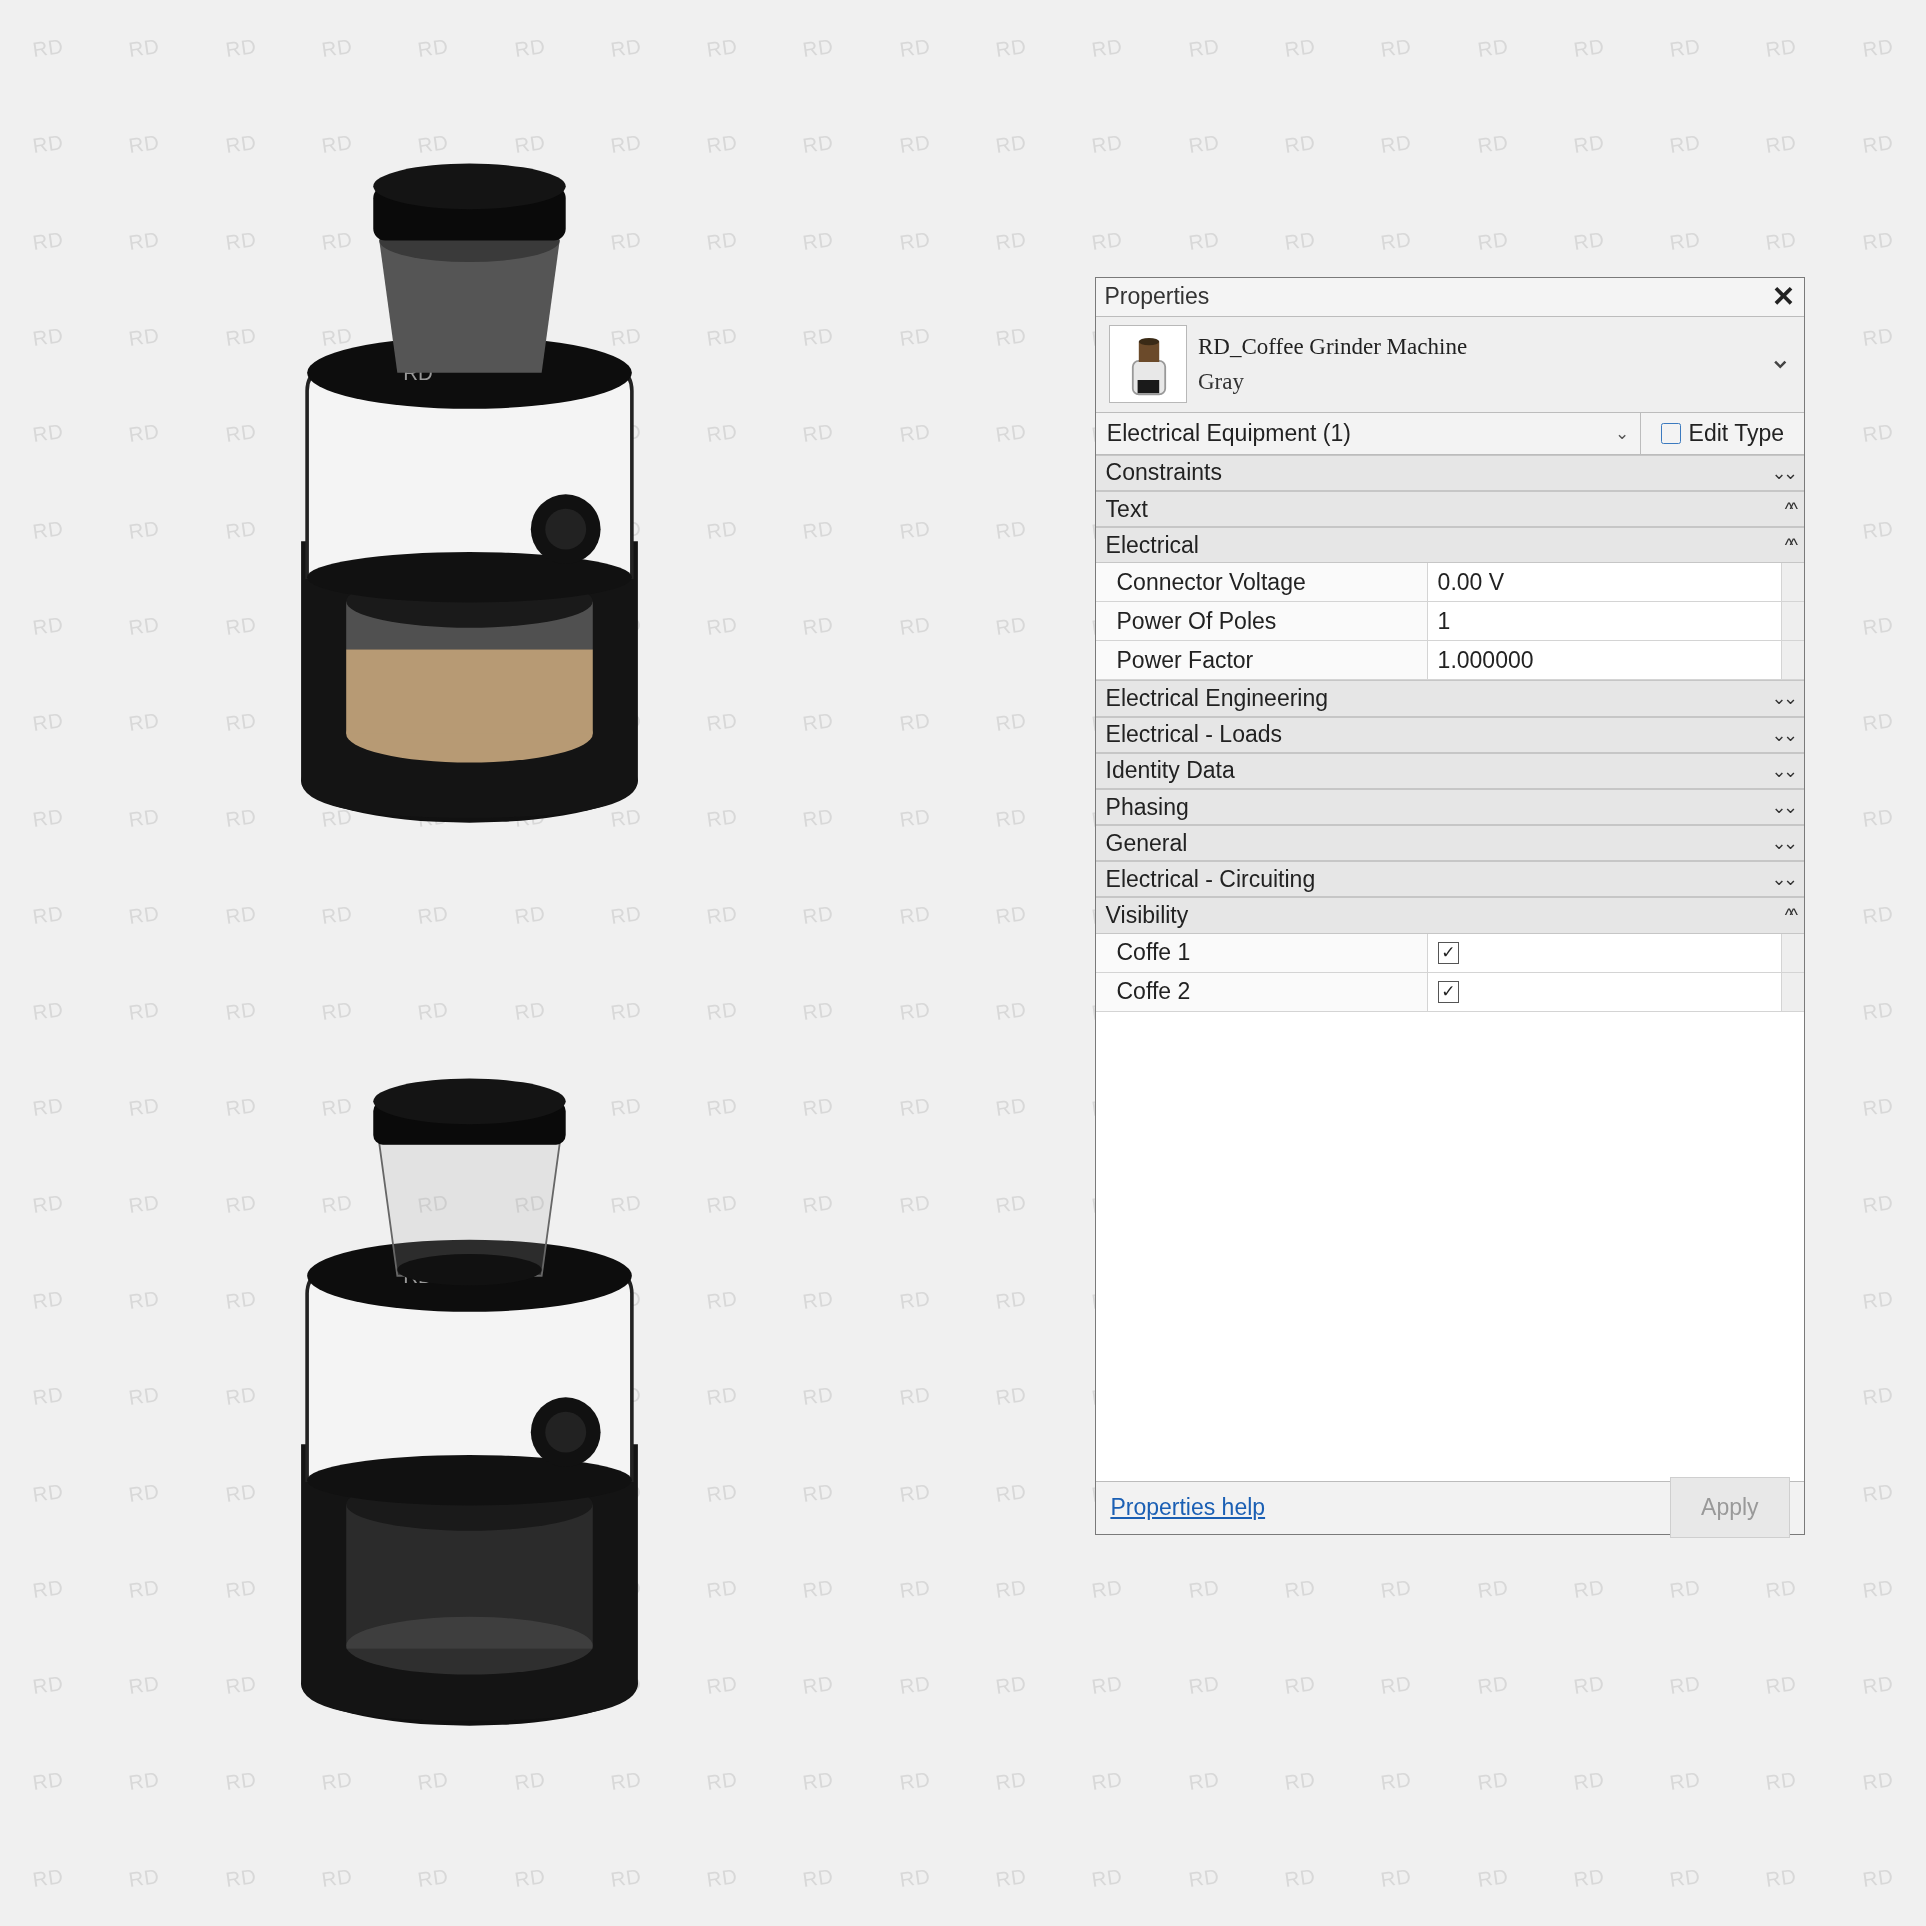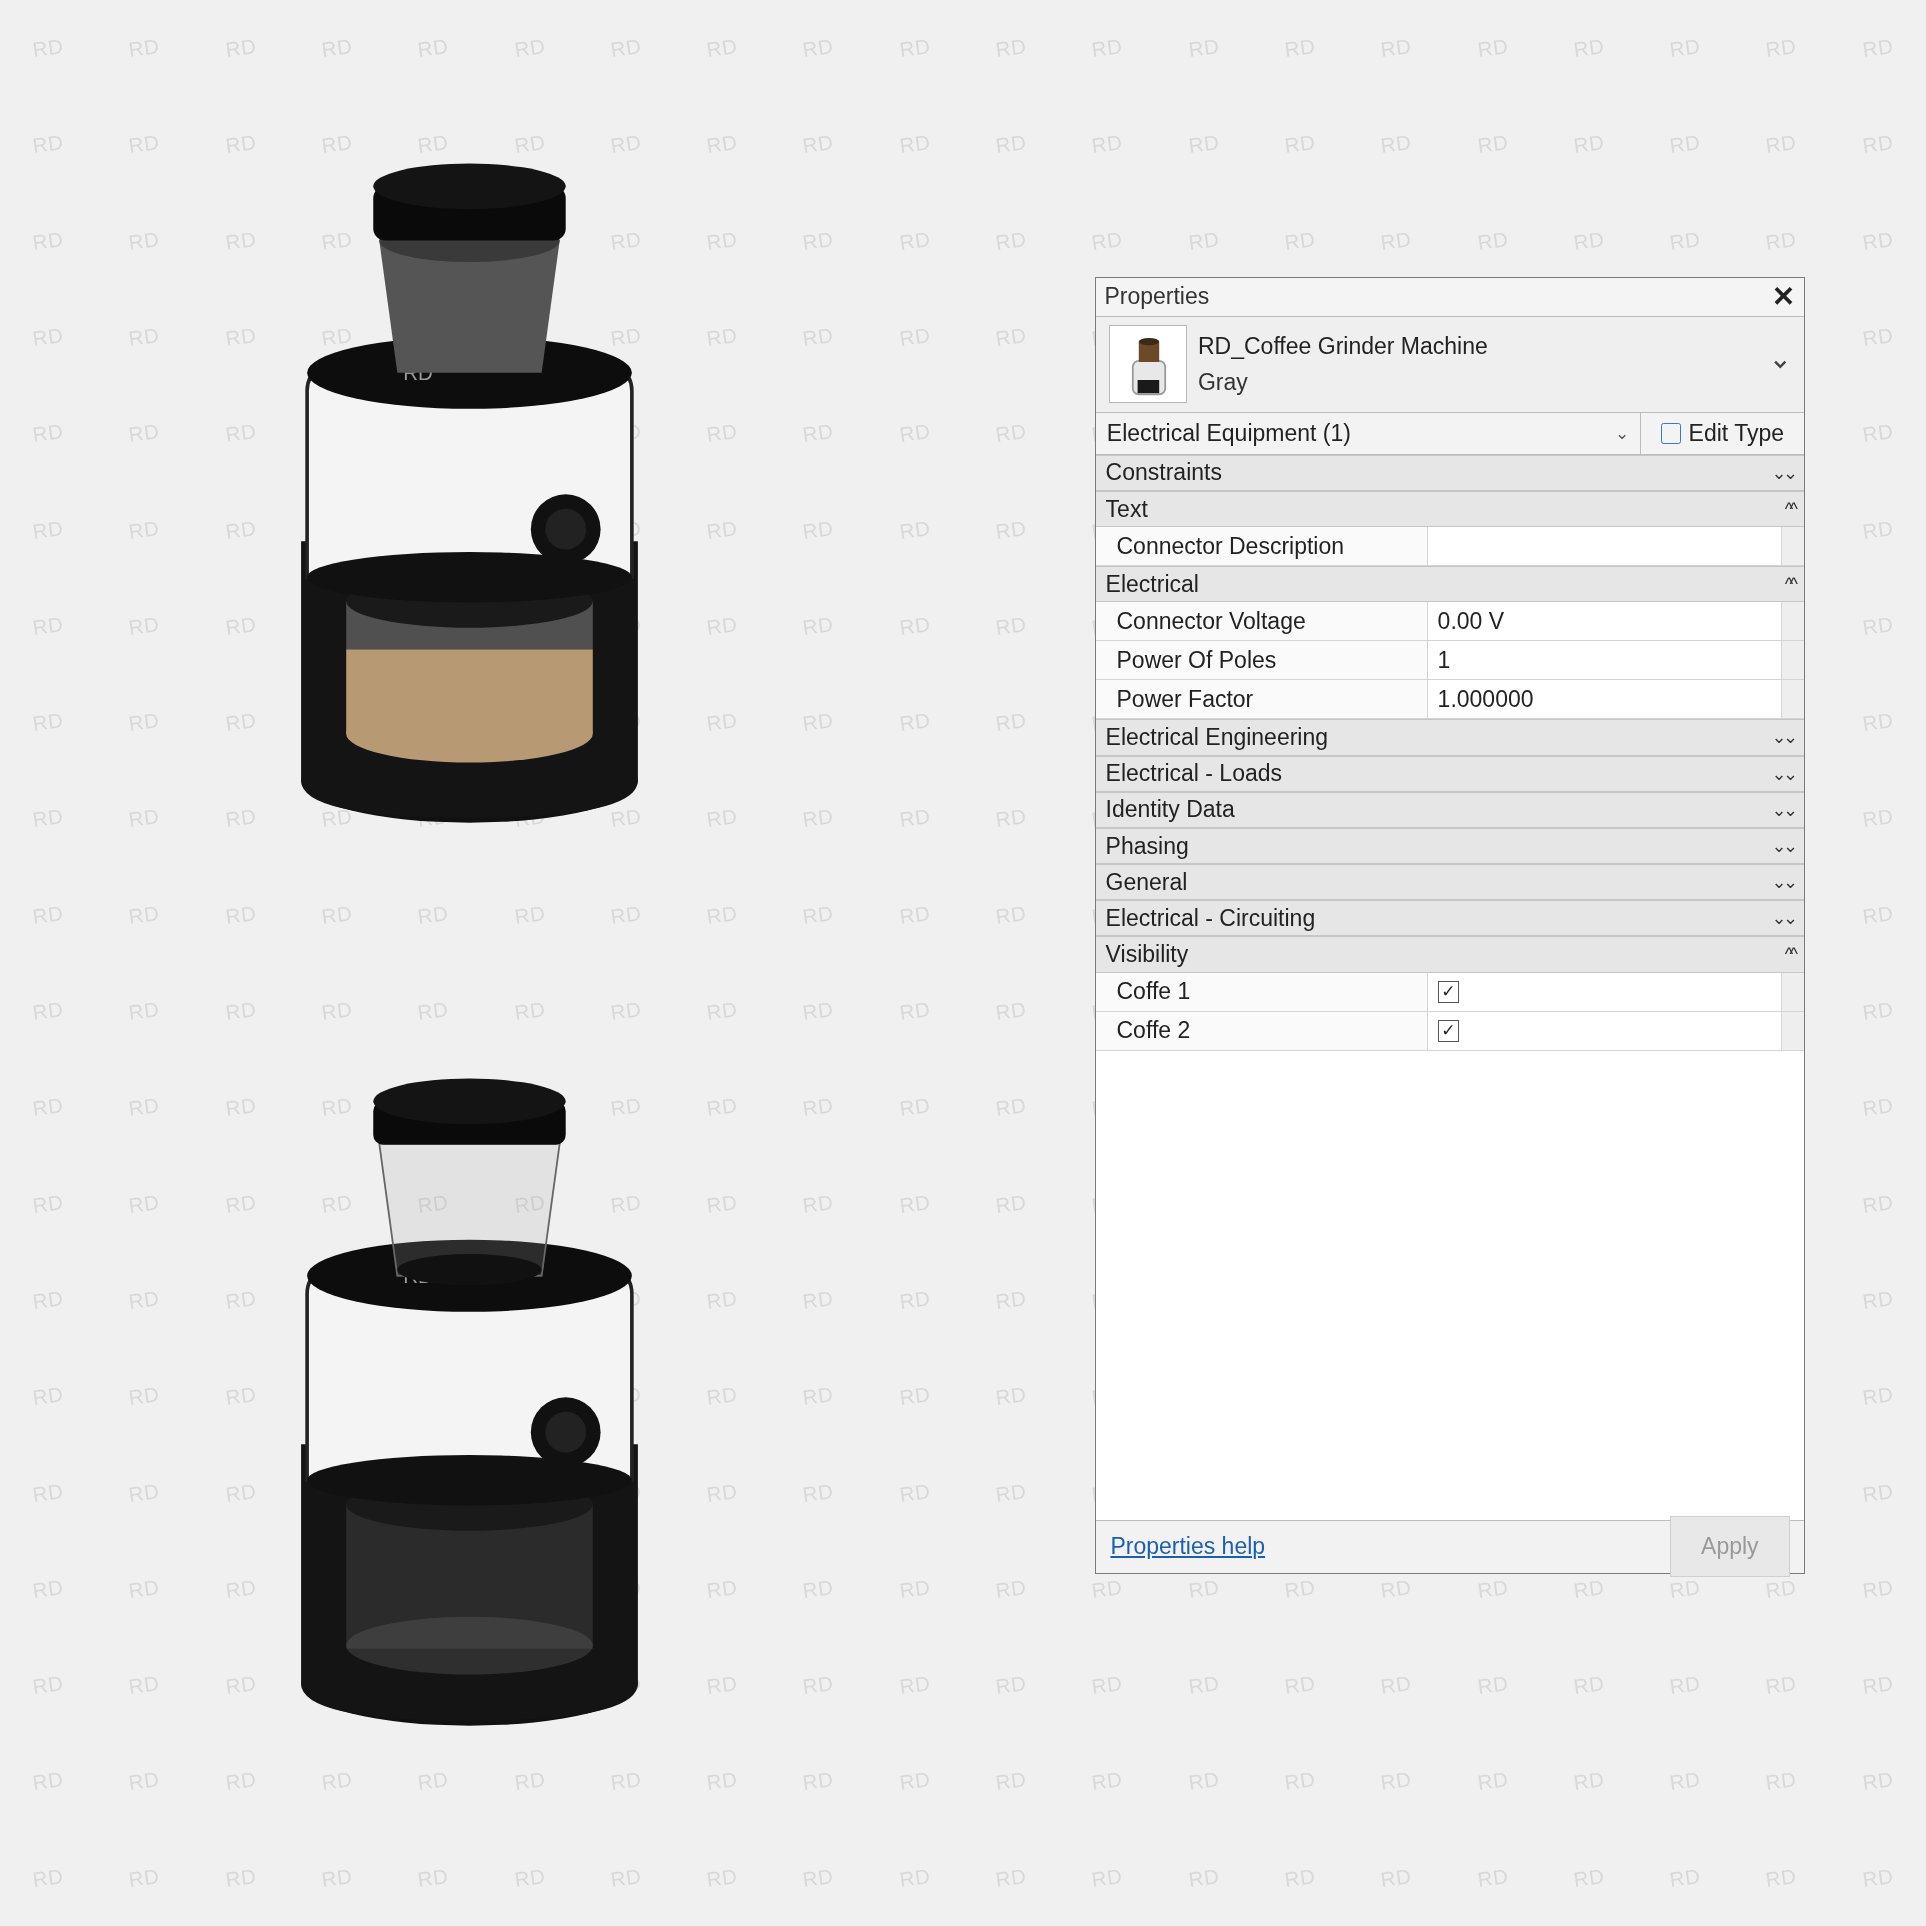--- a/index.html
+++ b/index.html
@@ -63,21 +63,21 @@
   .type-row {
     display: flex; align-items: center; gap: 10.8px;
     padding: 8.4px 12px 8.4px 13.2px;
     background: #efefef;
     border-bottom: 1.2px solid #bcbcbc;
   }
   .type-thumb {
     width: 78px; height: 78px; background: #ffffff; border: 1.2px solid #b8b8b8;
     position: relative;
   }
-  .type-text { display: flex; flex-direction: column; gap: 9px; }
+  .type-text { display: flex; flex-direction: column; gap: 9px; font-family: Liberation Serif, serif; }
   .type-text .line1 { font-weight: 400; }
   .type-text .line2 { color: #333; }
   .type-arrow {
     margin-left: auto;
     width: 24px; display:flex; align-items:center; justify-content:center;
   }
 
   .dropdown-row {
     display: flex; align-items: stretch;
     border-bottom: 1.2px solid #bcbcbc;
@@ -663,25 +663,20 @@
 
     <div class="sect">
       <span>Constraints</span>
       <span class="toggler">⌄⌄</span>
     </div>
 
     <div class="sect">
       <span>Text</span>
       <span class="toggler">^^</span>
     </div>
-    <div class="prow">
-      <div class="plabel">Connector Description</div>
-      <div class="pval"></div>
-      <div class="handle"></div>
-    </div>
 
     <div class="sect">
       <span>Electrical</span>
       <span class="toggler">^^</span>
     </div>
     <div class="prow">
       <div class="plabel">Connector Voltage</div>
       <div class="pval">0.00 V</div>
       <div class="handle"></div>
     </div>

